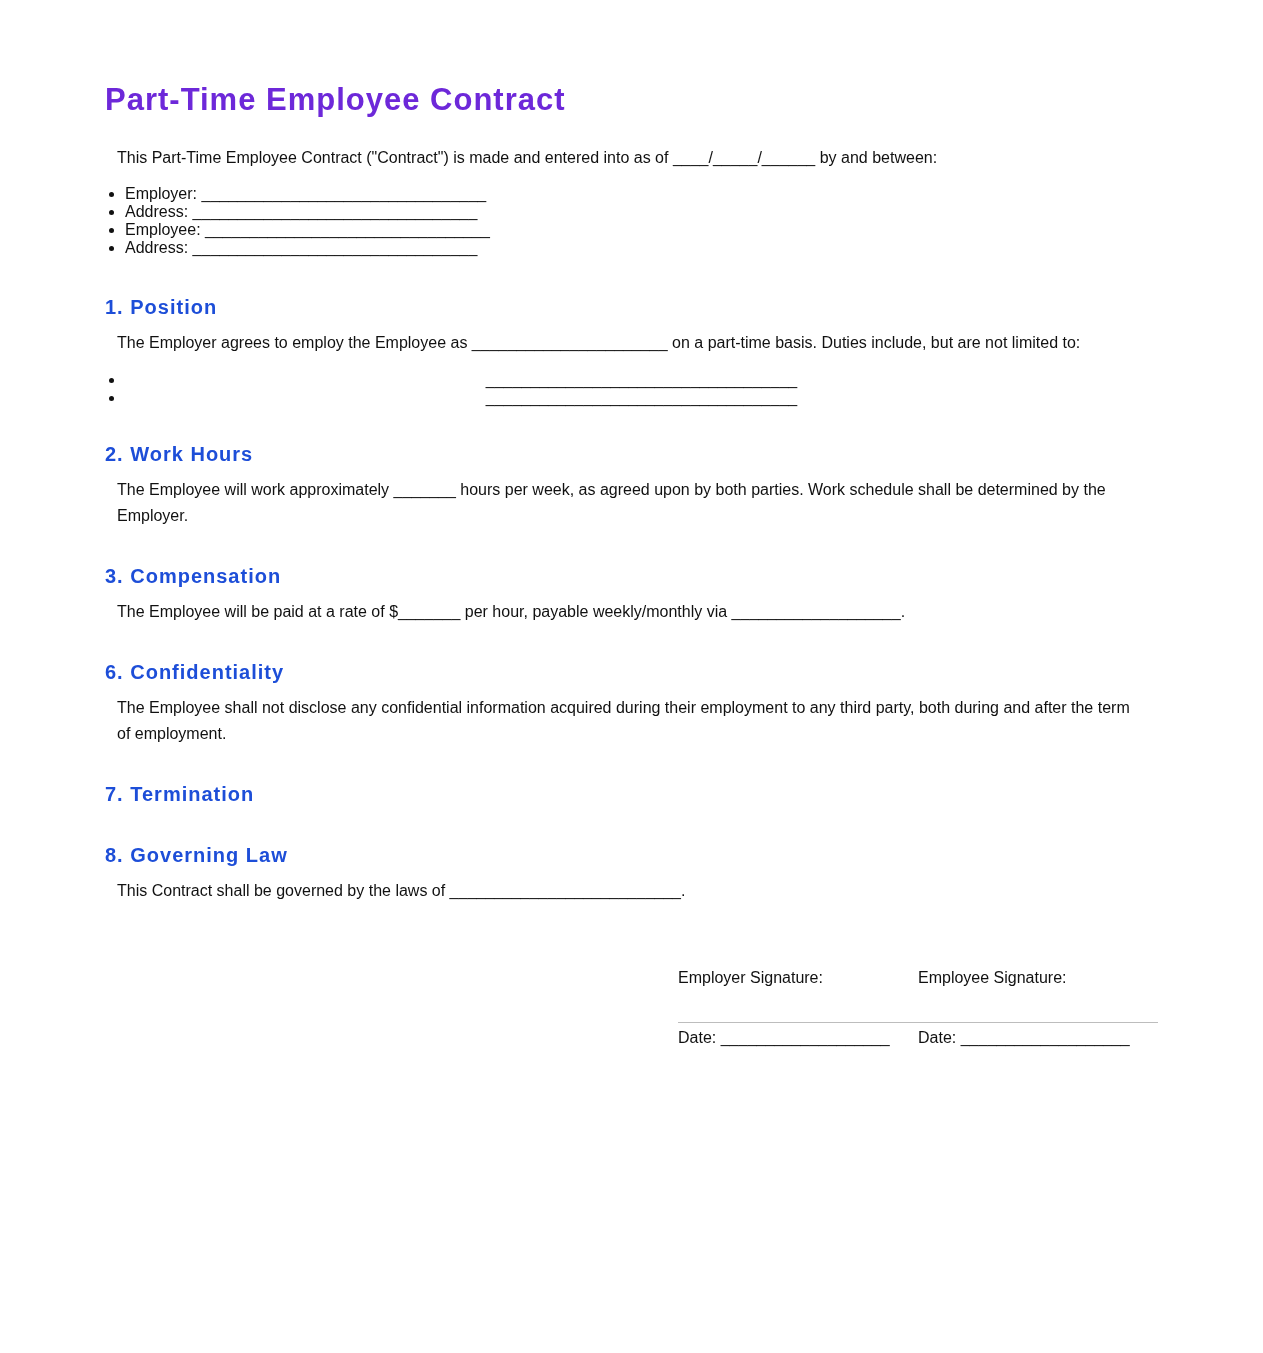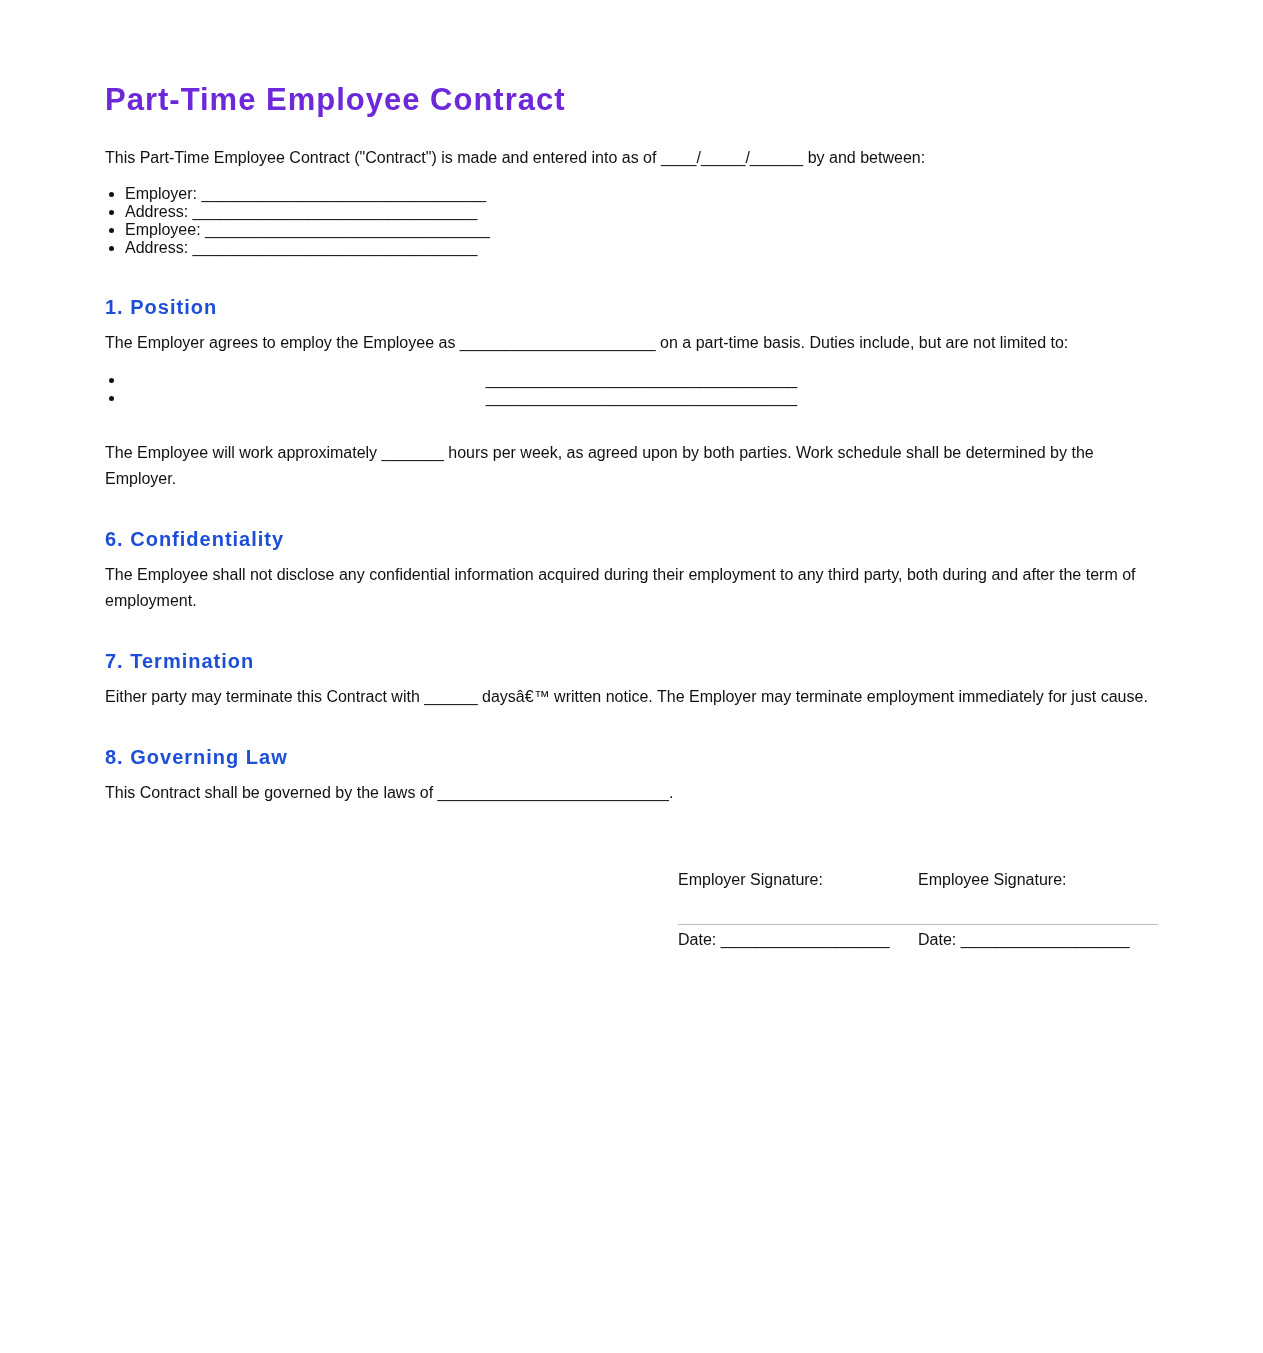--- a/index.html
+++ b/index.html
@@ -17,21 +17,21 @@
     }
     h1 {
       margin: 0;
       font-size: 31px;
       font-weight: bold;
       letter-spacing: 1px;
       line-height: 44px;
       color: #6d28d9;
     }
     p {
-      margin: 0;
+      margin: 12px;
       line-height: 26px;
     }
     .intro { margin-top: 23px; }
     ul.parties {
       margin: 14px 0 0 0;
       padding-left: 20px;
       line-height: 18px;
       font-weight: normal;
     }
     ul.parties li { margin: 0; }
@@ -96,36 +96,40 @@
   <div class="section section-first">
     <h2>1. Position</h2>
     <p>The Employer agrees to employ the Employee as ______________________ on a part-time basis. Duties include, but are not limited to:</p>
     <ul class="duties">
       <li>___________________________________</li>
       <li>___________________________________</li>
     </ul>
   </div>
 
   <div class="section">
+    <h2>2. Work Hours</h2>
     <p>The Employee will work approximately _______ hours per week, as agreed upon by both parties. Work schedule shall be determined by the Employer.</p>
   </div>
 
+  <div class="section">
+    <h2>3. Compensation</h2>
+    <p>The Employee will be paid at a rate of $_______ per hour, payable weekly/monthly via ___________________.</p>
+  </div>
 
 
   <div class="section">
   </div>
 
   <div class="section">
     <h2>6. Confidentiality</h2>
     <p>The Employee shall not disclose any confidential information acquired during their employment to any third party, both during and after the term of employment.</p>
   </div>
 
   <div class="section">
     <h2>7. Termination</h2>
-    <p>Either party may terminate this Contract with ______ daysâ€™ written notice. The Employer may terminate employment immediately for just cause.</p>
   </div>
 
   <div class="section">
     <h2>8. Governing Law</h2>
     <p>This Contract shall be governed by the laws of __________________________.</p>
   </div>
 
   <div class="sigs">
     <div class="sig-block">
       <div class="sig-label">Employer Signature:</div>

